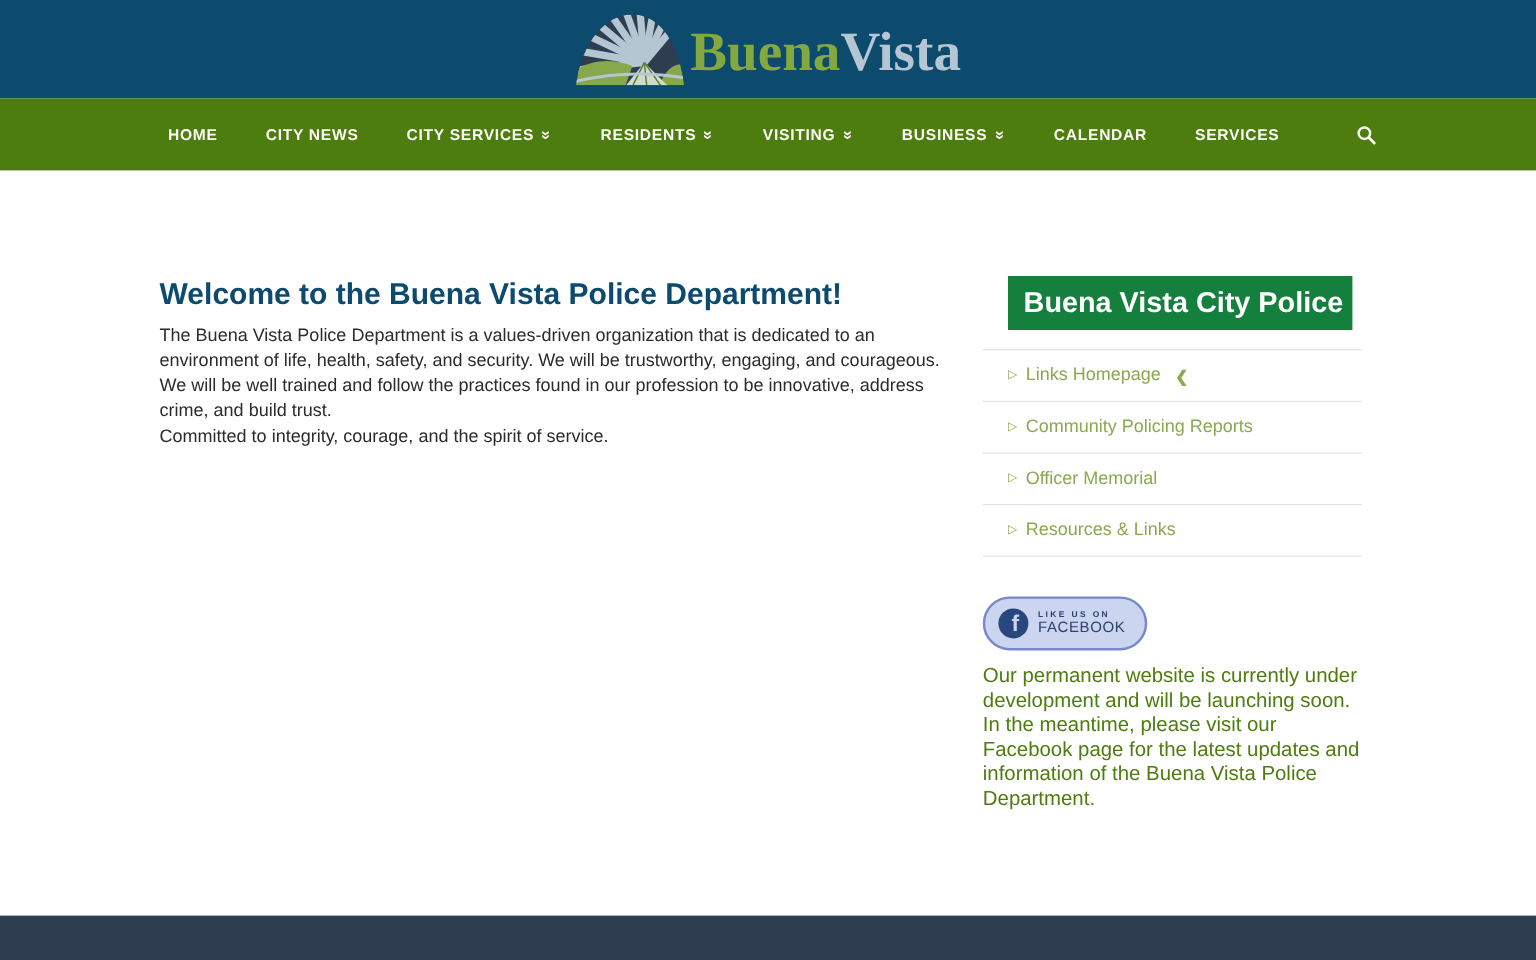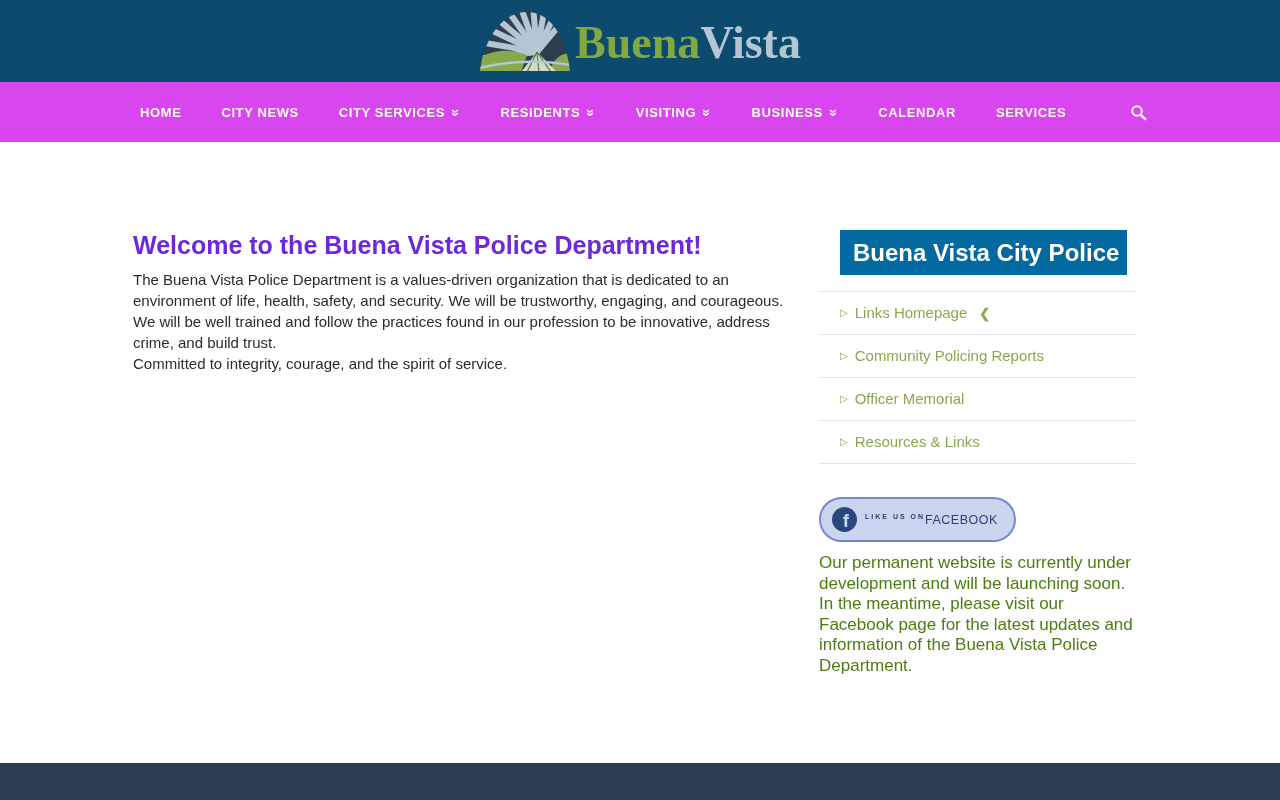--- a/index.html
+++ b/index.html
@@ -15,49 +15,49 @@
     height:82px; background:#0c4a6e; flex:0 0 auto;
     display:flex; align-items:center; justify-content:center;
   }
   .logo { display:flex; align-items:flex-end; gap:4px; cursor:pointer; text-decoration:none; }
   .logo svg { width:92px; height:62px; display:block; }
   .logo-text { font-family:"Liberation Serif", serif; font-weight:700; font-size:46px; line-height:58px; letter-spacing:0px; }
   .logo-buena { color:#82a83f; }
   .logo-vista { color:#b6c5d3; }
 
   
-  .main-nav { height:60px; background:#d946ef; flex:0 0 auto; }
+  .main-nav { height:60px; background:#4d7c0f; flex:0 0 auto; }
   .nav-inner {
     width:1014px; margin:0 auto; height:100%;
     display:flex; align-items:center; gap:40px; padding-left:7px;
   }
   .nav-item {
     color:#fbfaf4; font-size:13px; font-weight:bold; letter-spacing:0.6px;
     text-decoration:none; display:flex; align-items:center; gap:7px; cursor:pointer;
   }
   .chev { display:inline-block; transform:rotate(90deg); font-size:14px; font-weight:bold; margin-top:1px; }
   .nav-search { margin-left:auto; cursor:pointer; display:flex; align-items:center; }
   .nav-search svg { width:17px; height:17px; }
 
   
   .content {
     width:1014px; margin:0 auto; flex:1 1 auto;
     display:flex; gap:14px; padding-top:88px;
   }
   main { width:672px; flex:0 0 auto; }
-  h1.page-title { font-size:25px; line-height:30px; font-weight:bold; color:#6d28d9; margin-bottom:9px; }
+  h1.page-title { font-size:25px; line-height:30px; font-weight:bold; color:#0c4a6e; margin-bottom:9px; }
   .sub-heading { font-size:15px; font-weight:bold; color:#222222; line-height:20px; }
   .body-text { font-size:15px; line-height:21px; color:#2b2b2b; }
   .mission-text { margin-top:2px; }
   .motto-heading { margin-bottom:28px; }
 
   
   aside { width:316px; flex:0 0 auto; }
   .widget-title {
-    margin:0 8px 0 21px; background:#0369a1; color:#ffffff;
+    margin:0 8px 0 21px; background:#15803d; color:#ffffff;
     font-size:24px; font-weight:bold; line-height:31px; padding:7px 0 7px 13px;
   }
   .side-list { list-style:none; margin-top:16px; }
   .side-list li {
     padding:11px 0 11px 21px; border-bottom:1px solid #e4e4e4;
     display:flex; align-items:center; gap:7px; cursor:pointer;
   }
   .side-list li:first-child { border-top:1px solid #e4e4e4; }
   .side-link { color:#8aa84e; font-size:15px; line-height:20px; text-decoration:none; }
   .tri { color:#8aa84e; font-size:10px; line-height:10px; }
@@ -66,21 +66,21 @@
   .fb-btn {
     margin-top:33px; display:inline-flex; align-items:center; gap:8px;
     background:#ccd5ef; border:2px solid #7589cb; border-radius:24px;
     padding:8px 16px 8px 11px; cursor:pointer; text-decoration:none;
   }
   .fb-circle {
     width:25px; height:25px; border-radius:50%; background:#29477f; color:#ccd5ef;
     font-size:19px; font-weight:bold; display:flex; align-items:flex-end; justify-content:center;
     overflow:hidden; line-height:22px; padding-left:3px;
   }
-  .fb-text { display:flex; flex-direction:row; color:#2b4170; }
+  .fb-text { display:flex; flex-direction:column; color:#2b4170; }
   .fb-line1 { font-size:7px; letter-spacing:2px; font-weight:bold; }
   .fb-line2 { font-size:12.5px; letter-spacing:0.5px; }
 
   .side-note { margin-top:11px; font-size:17px; line-height:20.5px; color:#4d7c0f; }
 
   
   .site-footer { height:37px; background:#2e3d50; flex:0 0 auto; }
 </style>
 </head>
 <body>

